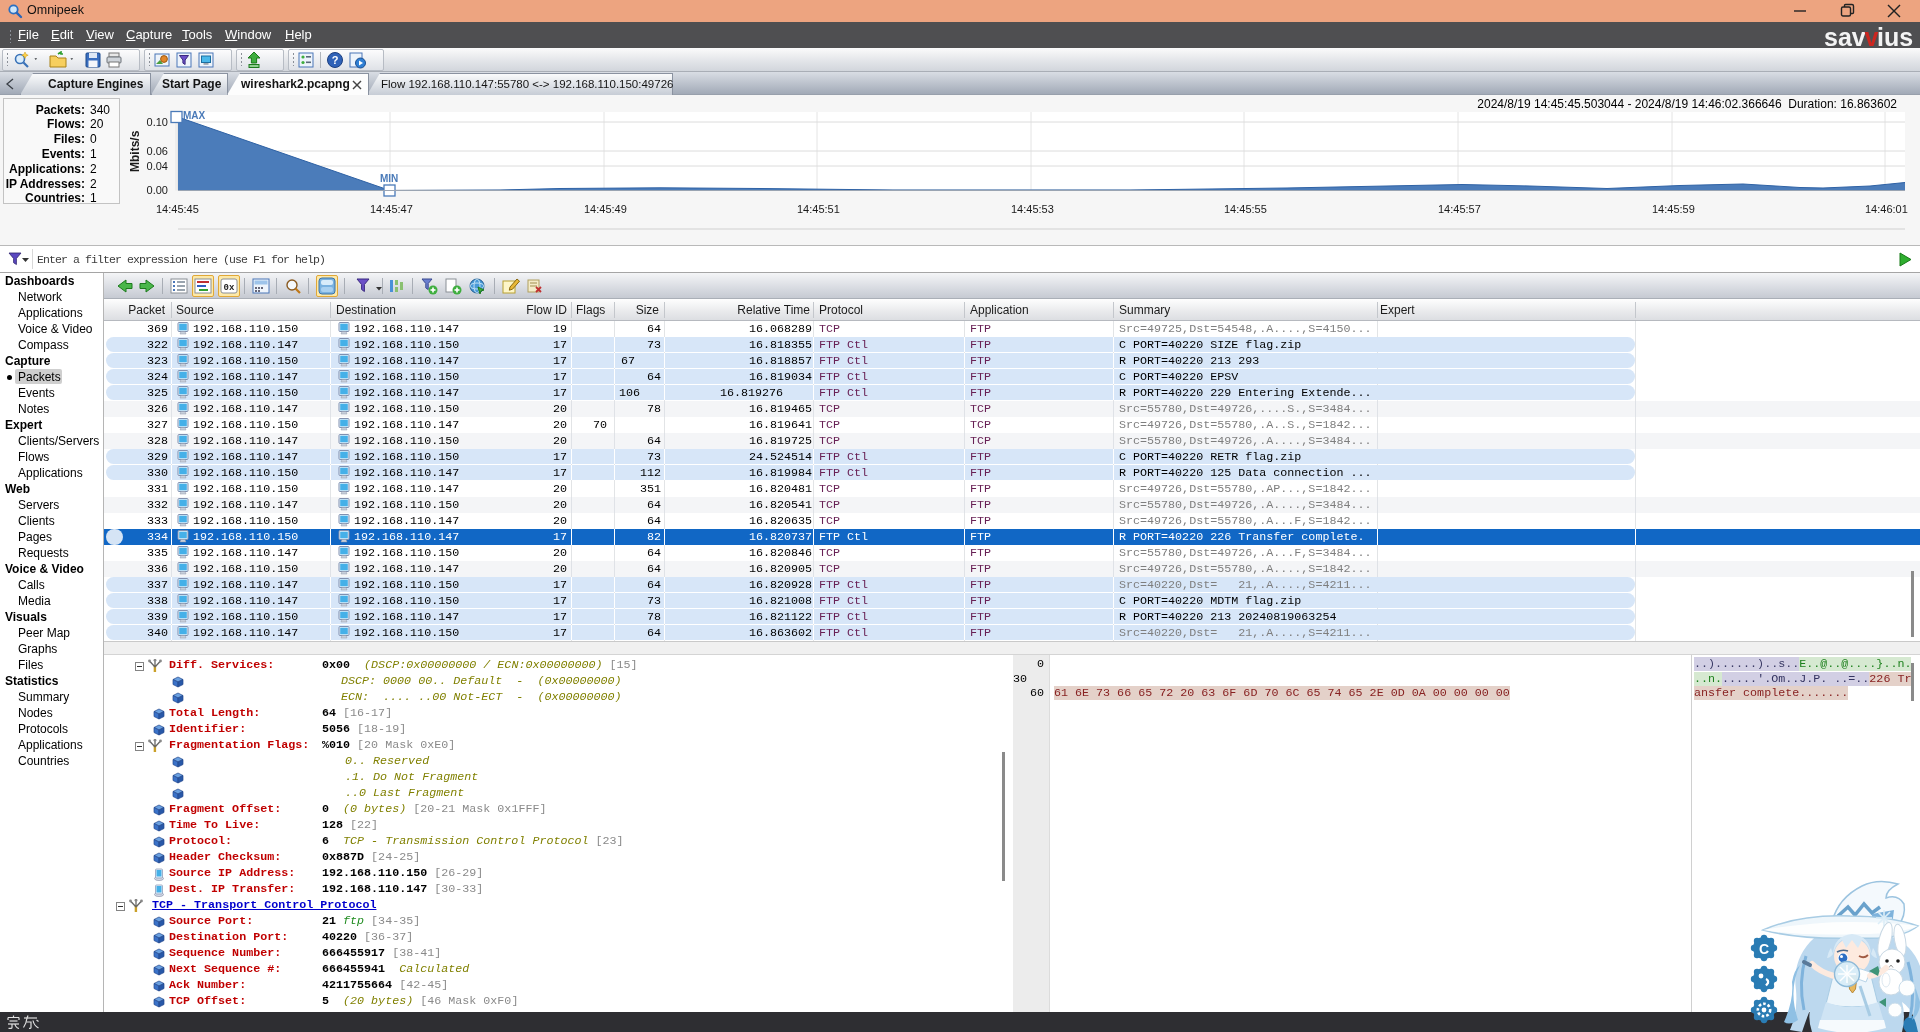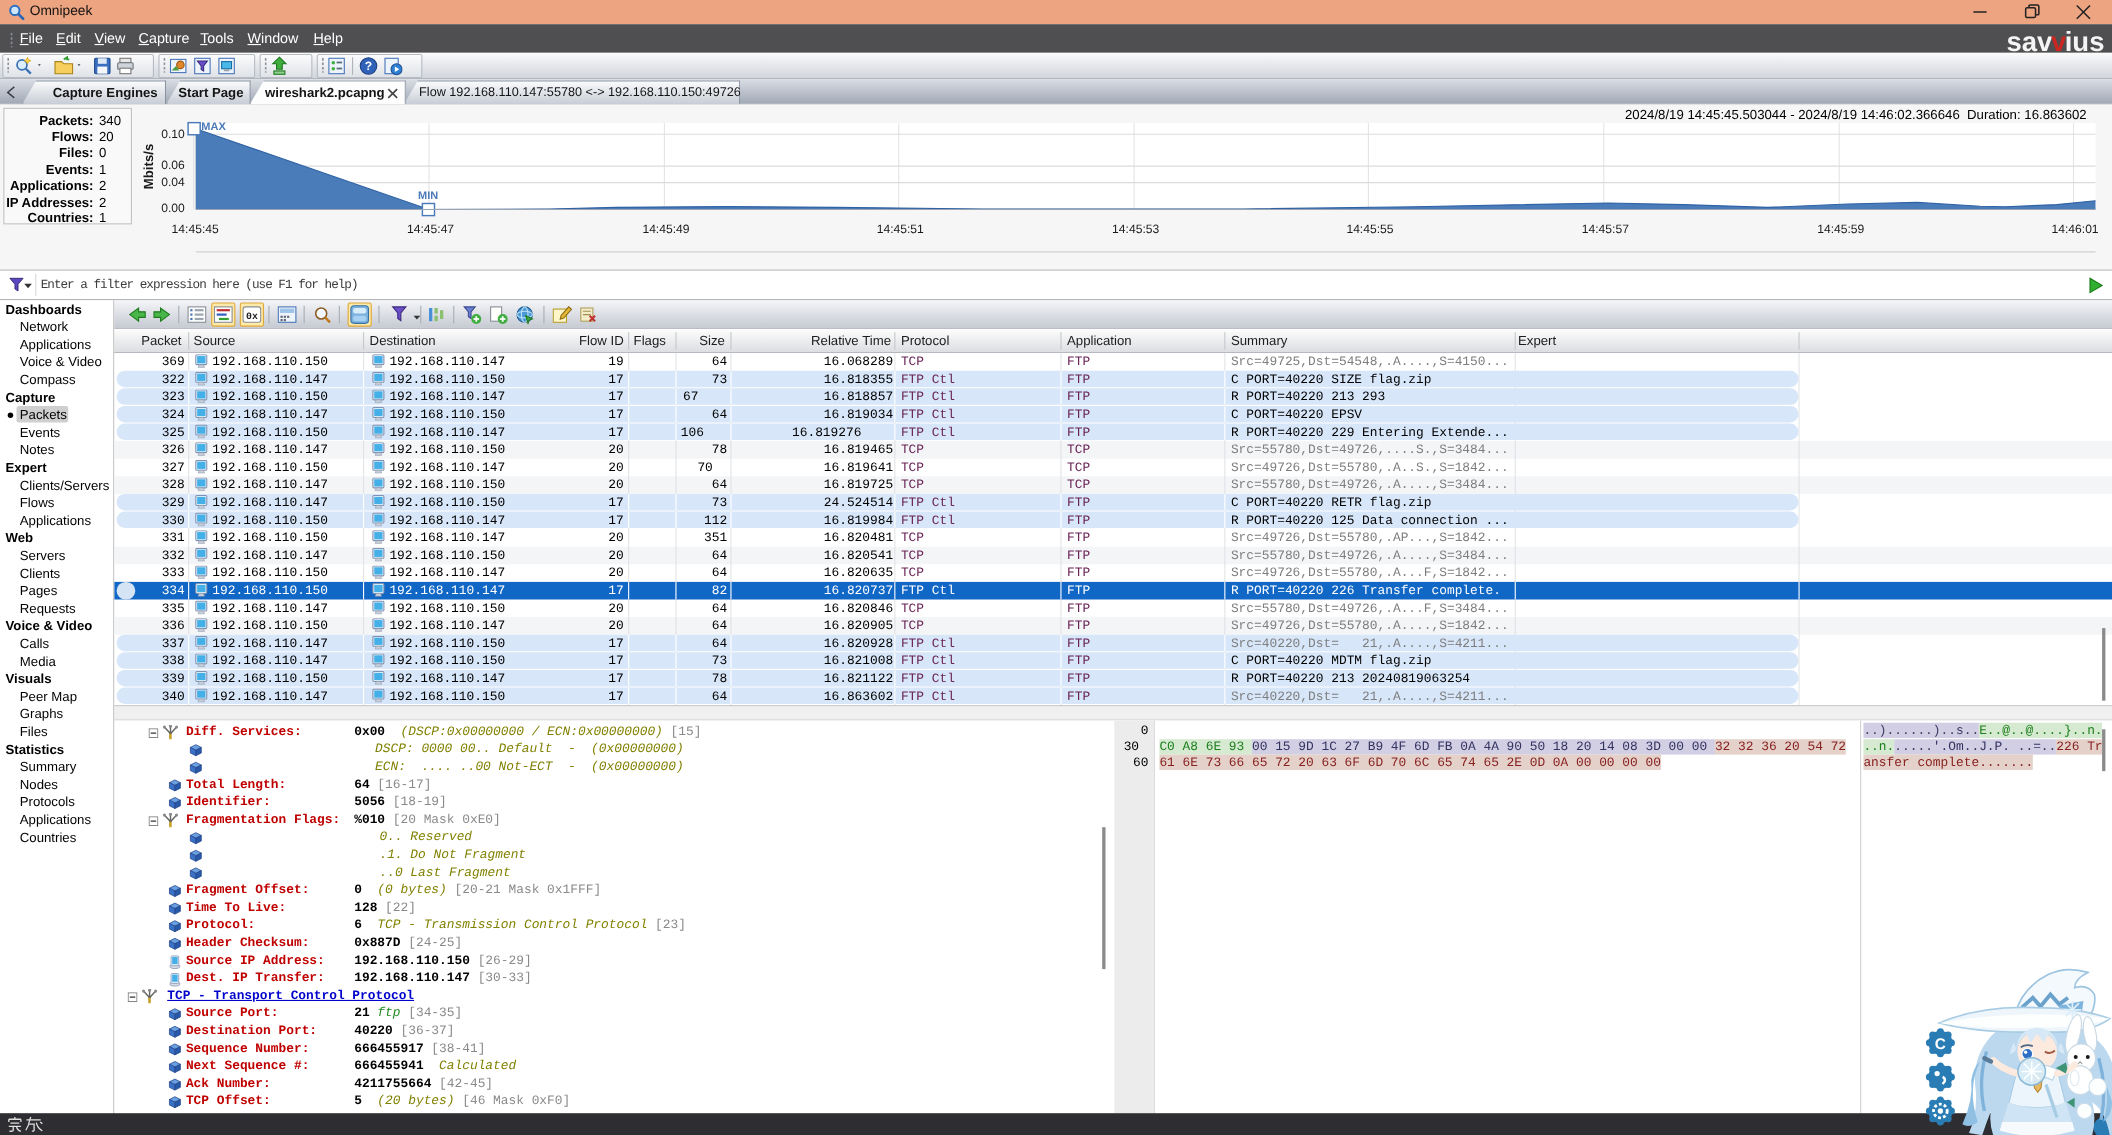--- a/index.html
+++ b/index.html
@@ -617,21 +617,21 @@
         <path d="M4 9.5 h4 l1 2.5 h-6z" fill="#c8d0dc" stroke="#9098a8" stroke-width="0.5"></path>
       </svg>
       <span style="left:89px;color:#000">192.168.110.150</span>
       <svg class="micon" style="left:234px" viewBox="0 0 12 13">
         <rect x="1" y="0.5" width="10" height="9" rx="1" fill="#e8f4fc" stroke="#8090b0"></rect>
         <rect x="2.2" y="1.7" width="7.6" height="6.6" fill="#45b0e8"></rect>
         <path d="M4 9.5 h4 l1 2.5 h-6z" fill="#c8d0dc" stroke="#9098a8" stroke-width="0.5"></path>
       </svg>
       <span style="left:250px;color:#000">192.168.110.147</span>
       <span style="left:423px;width:40px;text-align:right;color:#000">20</span>
-      <span style="left:517px;width:40px;text-align:center;color:#000">70</span>
+      <span style="left:489px;width:40px;text-align:left;color:#000">70</span>
       <span style="left:628px;width:80px;text-align:right;color:#000">16.819641</span>
       <span style="left:715px;color:#682155">TCP</span>
       <span style="left:866px;color:#682155">TCP</span>
       <span style="left:1015px;color:#7e7e7e">Src=49726,Dst=55780,.A..S.,S=1842...</span>
     </div>
     <div class="row" style="top:112px">
       <div class="abs" style="left:0;top:0;width:1816px;height:16px;background:#f4f5f7"></div>
       <span style="left:22px;width:42px;text-align:right;color:#000">328</span>
       <svg class="micon" style="left:73px" viewBox="0 0 12 13">
         <rect x="1" y="0.5" width="10" height="9" rx="1" fill="#e8f4fc" stroke="#8090b0"></rect>
@@ -1111,22 +1111,21 @@
         <path d="M1 3.5 L6 6 v5 L1 8.5z" fill="#3a72c8" stroke="#24488c" stroke-width="0.7"></path>
         <path d="M11 3.5 L6 6 v5 l5-2.5z" fill="#2858a8" stroke="#24488c" stroke-width="0.7"></path>
       </svg><span class="lab" style="left:65px">Ack Number:</span><span class="val">4211755664 <span class="gry">[42-45]</span></span></div><div class="ln" style="top:339px"><svg class="abs" style="left:49px;top:2px" width="12" height="12" viewBox="0 0 12 12">
         <path d="M6 1 L11 3.5 6 6 1 3.5z" fill="#6aa0e0" stroke="#24488c" stroke-width="0.7"></path>
         <path d="M1 3.5 L6 6 v5 L1 8.5z" fill="#3a72c8" stroke="#24488c" stroke-width="0.7"></path>
         <path d="M11 3.5 L6 6 v5 l5-2.5z" fill="#2858a8" stroke="#24488c" stroke-width="0.7"></path>
       </svg><span class="lab" style="left:65px">TCP Offset:</span><span class="val">5  <span class="olv">(20 bytes)</span> <span class="gry">[46 Mask 0xF0]</span></span></div><div id="dscroll"></div></div>
 <div id="hex" class="abs">
     <div class="gut"></div>
     <span class="off" style="left:3px;top:2.4px;width:31px;text-align:right">0</span>
-    <span class="off" style="left:3px;top:16.8px;width:31px;text-align:center">30</span>
-    <span class="hl" style="top:16.8px"><span class="hI">C0 A8 6E 93 </span><span class="hT">00 15 9D 1C 27 B9 4F 6D FB 0A 4A 90 50 18 20 14 08 3D 00 00 </span><span class="hP">32 32 36 20 54 72</span></span>
+    <span class="off" style="left:3px;top:16.8px;width:31px;text-align:left">30</span>
     <span class="off" style="left:3px;top:31.2px;width:31px;text-align:right">60</span>
     <span class="hl" style="top:31.2px"><span class="hP">61 6E 73 66 65 72 20 63 6F 6D 70 6C 65 74 65 2E 0D 0A 00 00 00 00</span></span>
     <div class="asep"></div>
     <span class="hl" style="left:684px;top:2.4px"><span class="hE">..)......)..s..</span><span class="hI">E..@..@....}..n.</span></span>
     <span class="hl" style="left:684px;top:16.8px"><span class="hI">..n.</span><span class="hT">.....'.Om..J.P. ..=..</span><span class="hP">226 Tr</span></span>
     <span class="hl" style="left:684px;top:31.2px"><span class="hP">ansfer complete.......</span></span>
     <div class="abs" style="left:901px;top:8px;width:3px;height:38px;background:#8a8a8a"></div>
   </div>
 <div id="status" class="abs">
 <svg class="abs" style="left:7px;top:3px" width="32" height="14" viewBox="0 0 32 14">

